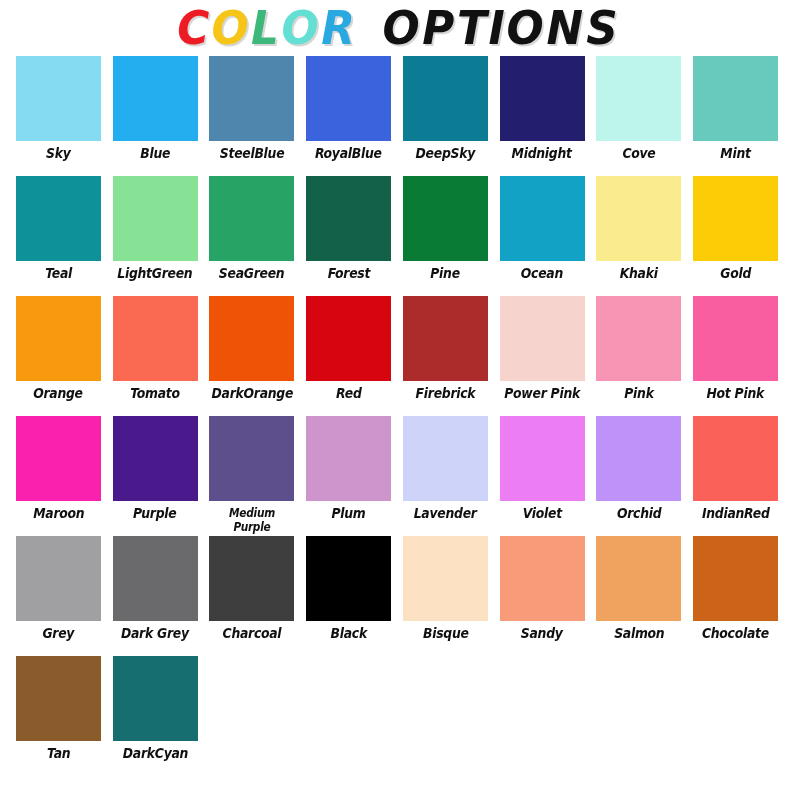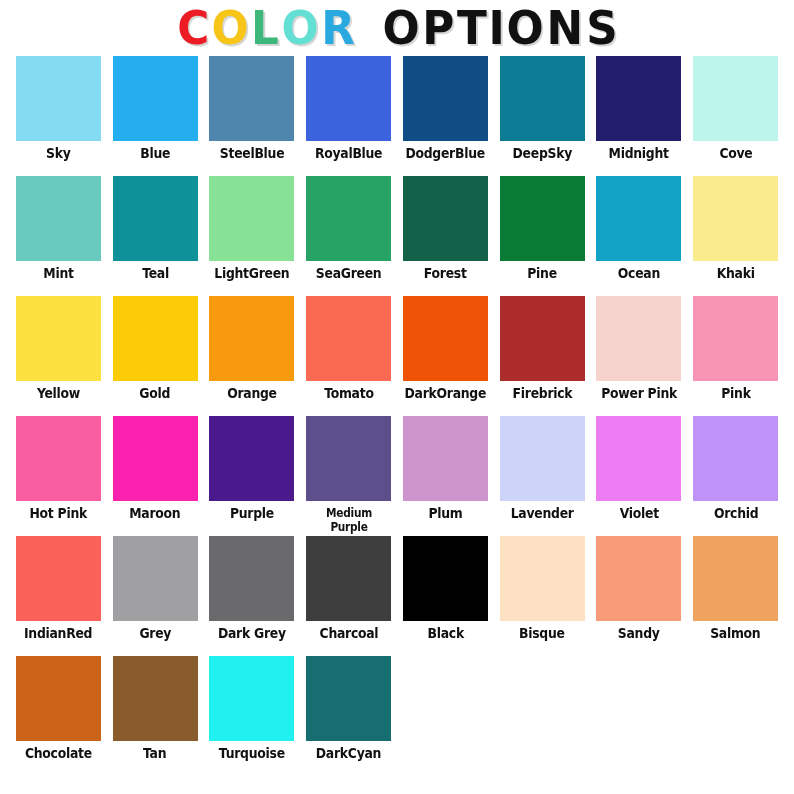--- a/index.html
+++ b/index.html
@@ -12,20 +12,21 @@
     height: 794px;
     font-family: "DejaVu Sans", sans-serif;
     overflow: hidden;
   }
   #page {
     position: relative;
     width: 794px;
     height: 794px;
     background: #ffffff;
     box-sizing: border-box;
+    font-style: italic;
   }
 
   
   .title {
     text-align: center;
     padding-top: 4px;
     height: 52px;
     line-height: 48px;
     white-space: nowrap;
     letter-spacing: 0px;
@@ -113,24 +114,20 @@
       </div>
       <div class="cell">
         <div class="swatch" style="background: rgb(78, 134, 173);"></div>
         <div class="label">SteelBlue</div>
       </div>
       <div class="cell">
         <div class="swatch" style="background: rgb(60, 99, 222);"></div>
         <div class="label">RoyalBlue</div>
       </div>
       <div class="cell">
-        <div class="swatch" style="background: rgb(15, 77, 132);"></div>
-        <div class="label">DodgerBlue</div>
-      </div>
-      <div class="cell">
         <div class="swatch" style="background: rgb(11, 124, 148);"></div>
         <div class="label">DeepSky</div>
       </div>
       <div class="cell">
         <div class="swatch" style="background: rgb(36, 30, 110);"></div>
         <div class="label">Midnight</div>
       </div>
       <div class="cell">
         <div class="swatch" style="background: rgb(189, 245, 236);"></div>
         <div class="label">Cove</div>
@@ -161,40 +158,40 @@
       </div>
       <div class="cell">
         <div class="swatch" style="background: rgb(17, 162, 198);"></div>
         <div class="label">Ocean</div>
       </div>
       <div class="cell">
         <div class="swatch" style="background: rgb(250, 236, 140);"></div>
         <div class="label">Khaki</div>
       </div>
       <div class="cell">
-        <div class="swatch" style="background: rgb(251, 224, 64);"></div>
-        <div class="label">Yellow</div>
-      </div>
-      <div class="cell">
         <div class="swatch" style="background: rgb(252, 204, 6);"></div>
         <div class="label">Gold</div>
       </div>
       <div class="cell">
         <div class="swatch" style="background: rgb(247, 154, 13);"></div>
         <div class="label">Orange</div>
       </div>
       <div class="cell">
         <div class="swatch" style="background: rgb(250, 106, 83);"></div>
         <div class="label">Tomato</div>
       </div>
       <div class="cell">
         <div class="swatch" style="background: rgb(239, 84, 6);"></div>
         <div class="label">DarkOrange</div>
       </div>
       <div class="cell">
+        <div class="swatch" style="background: rgb(214, 5, 16);"></div>
+        <div class="label">Red</div>
+      </div>
+      <div class="cell">
         <div class="swatch" style="background: rgb(172, 44, 44);"></div>
         <div class="label">Firebrick</div>
       </div>
       <div class="cell">
         <div class="swatch" style="background: rgb(246, 212, 205);"></div>
         <div class="label">Power Pink</div>
       </div>
       <div class="cell">
         <div class="swatch" style="background: rgb(249, 149, 180);"></div>
         <div class="label">Pink</div>
@@ -265,22 +262,18 @@
       </div>
       <div class="cell">
         <div class="swatch" style="background: rgb(203, 100, 24);"></div>
         <div class="label">Chocolate</div>
       </div>
       <div class="cell">
         <div class="swatch" style="background: rgb(139, 92, 43);"></div>
         <div class="label">Tan</div>
       </div>
       <div class="cell">
-        <div class="swatch" style="background: rgb(33, 240, 240);"></div>
-        <div class="label">Turquoise</div>
-      </div>
-      <div class="cell">
         <div class="swatch" style="background: rgb(23, 110, 112);"></div>
         <div class="label">DarkCyan</div>
       </div>
     </div>
 
 </div>
 
 </body></html>

